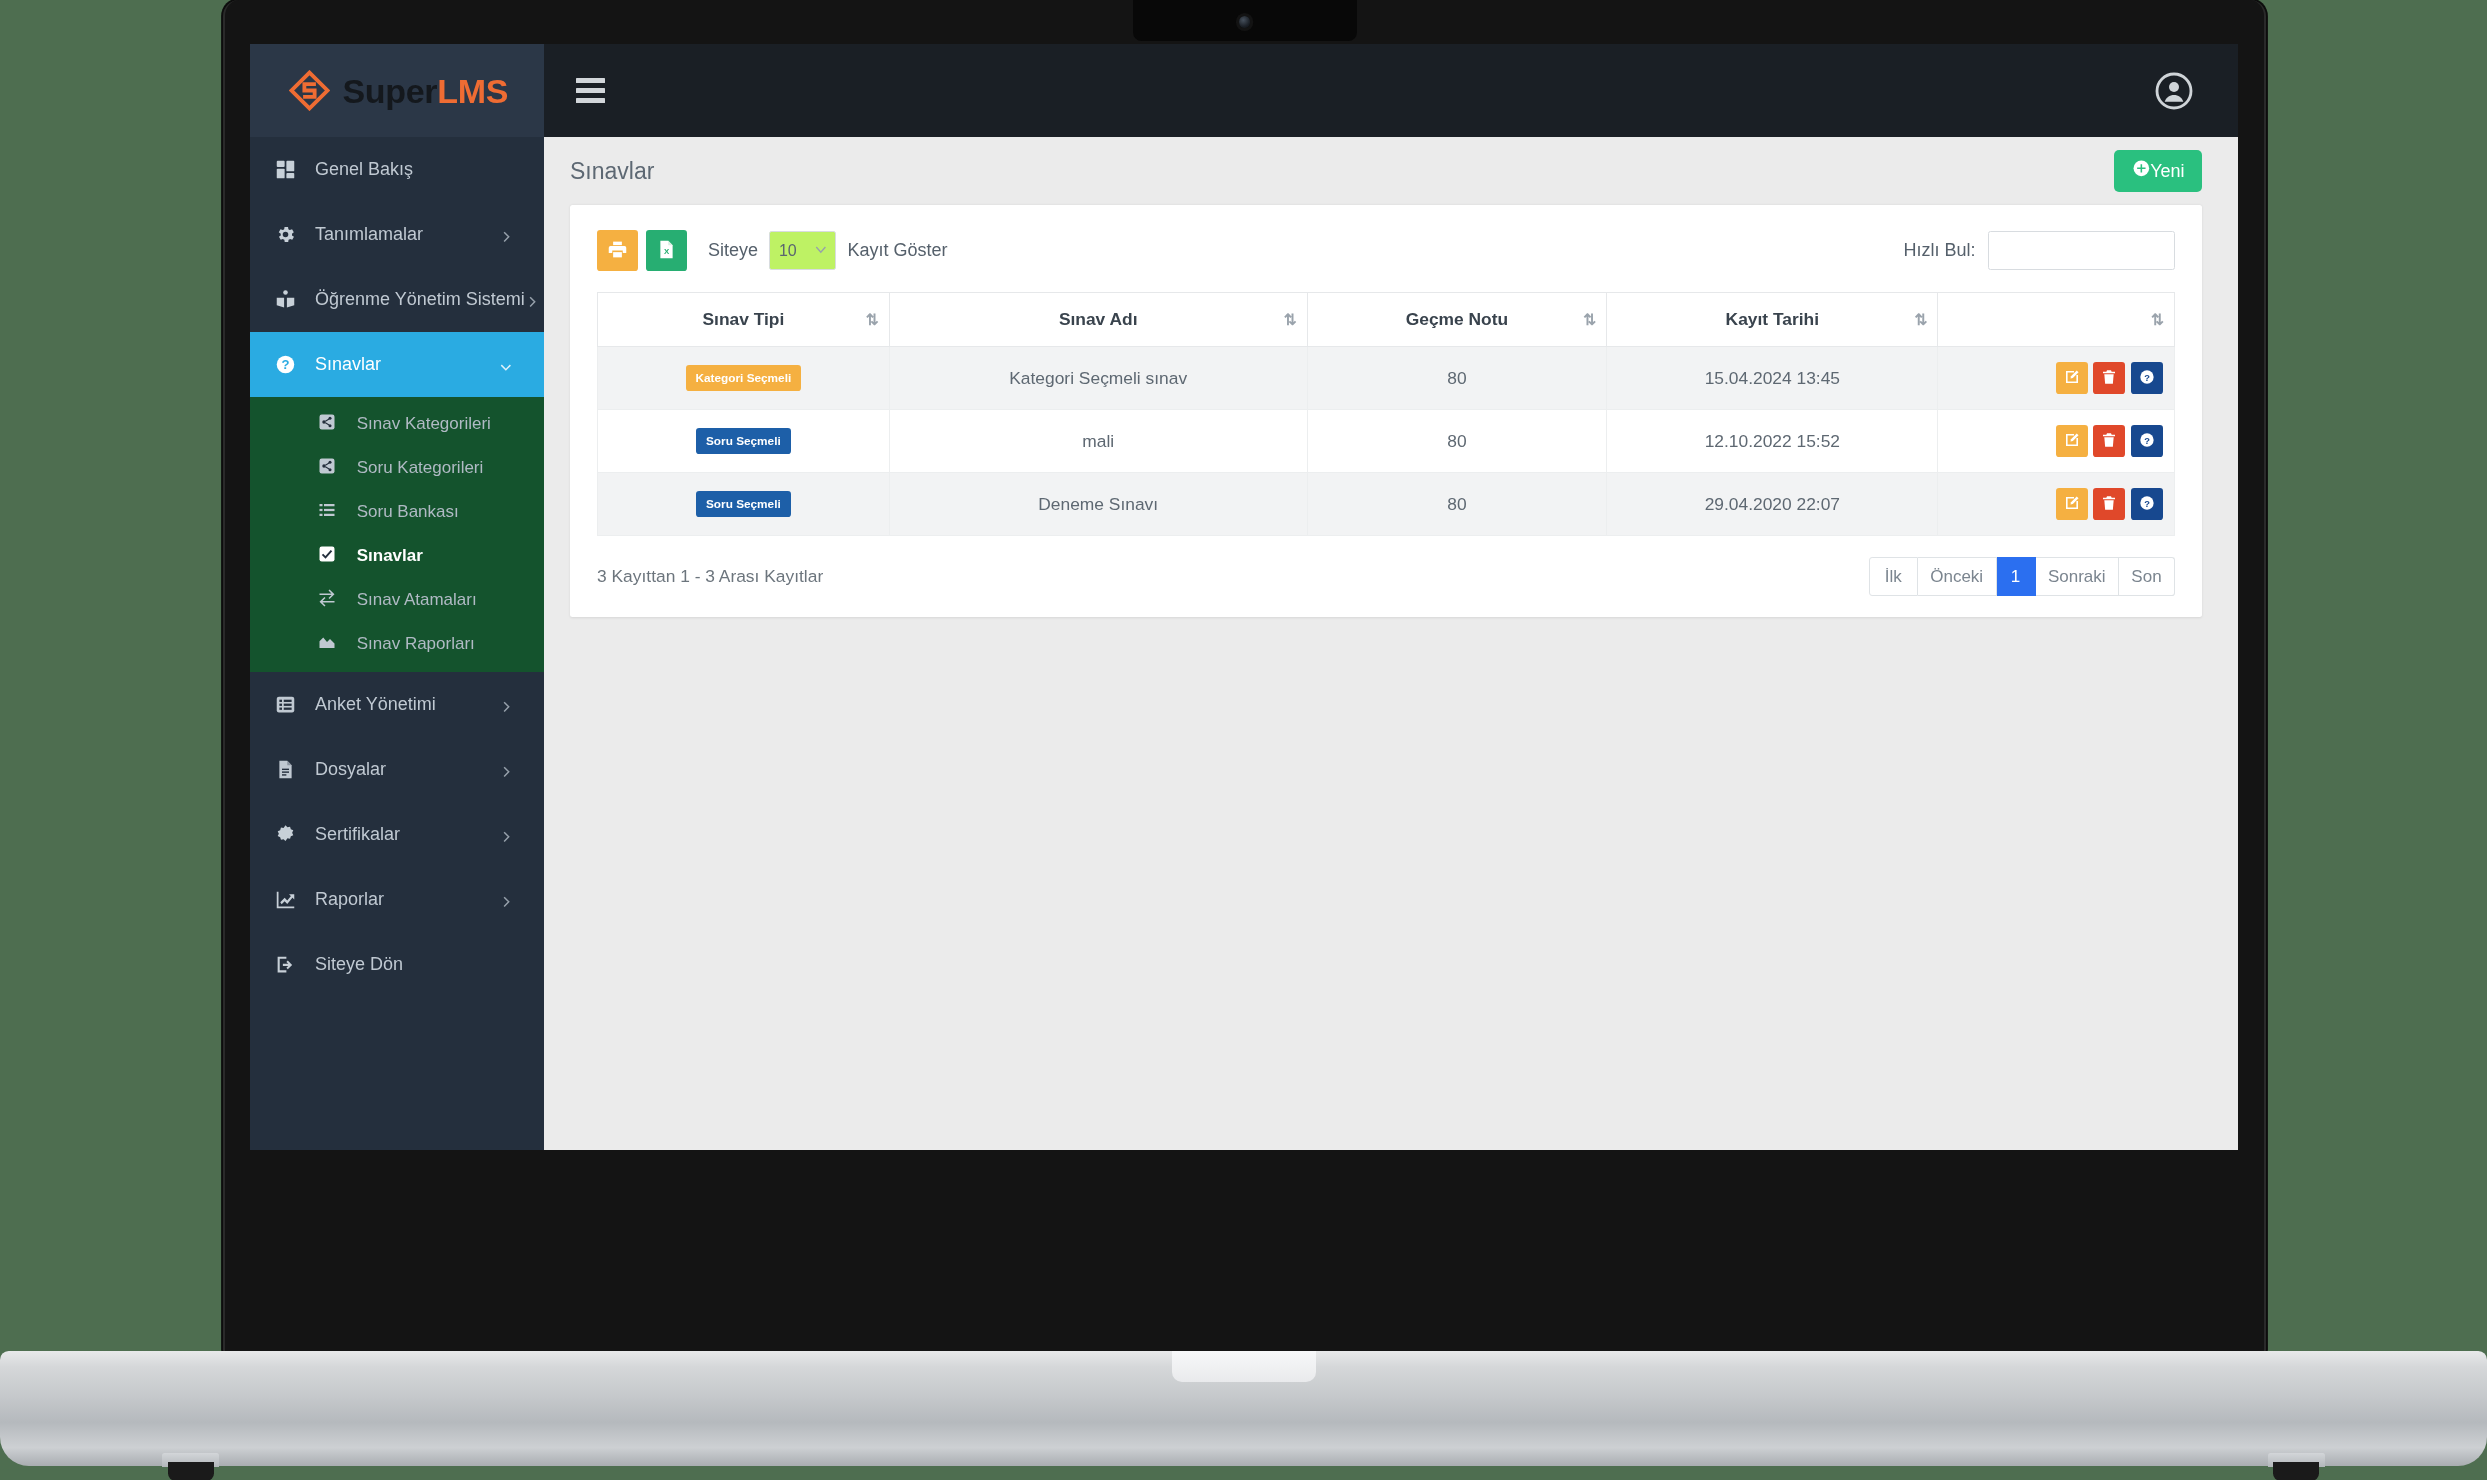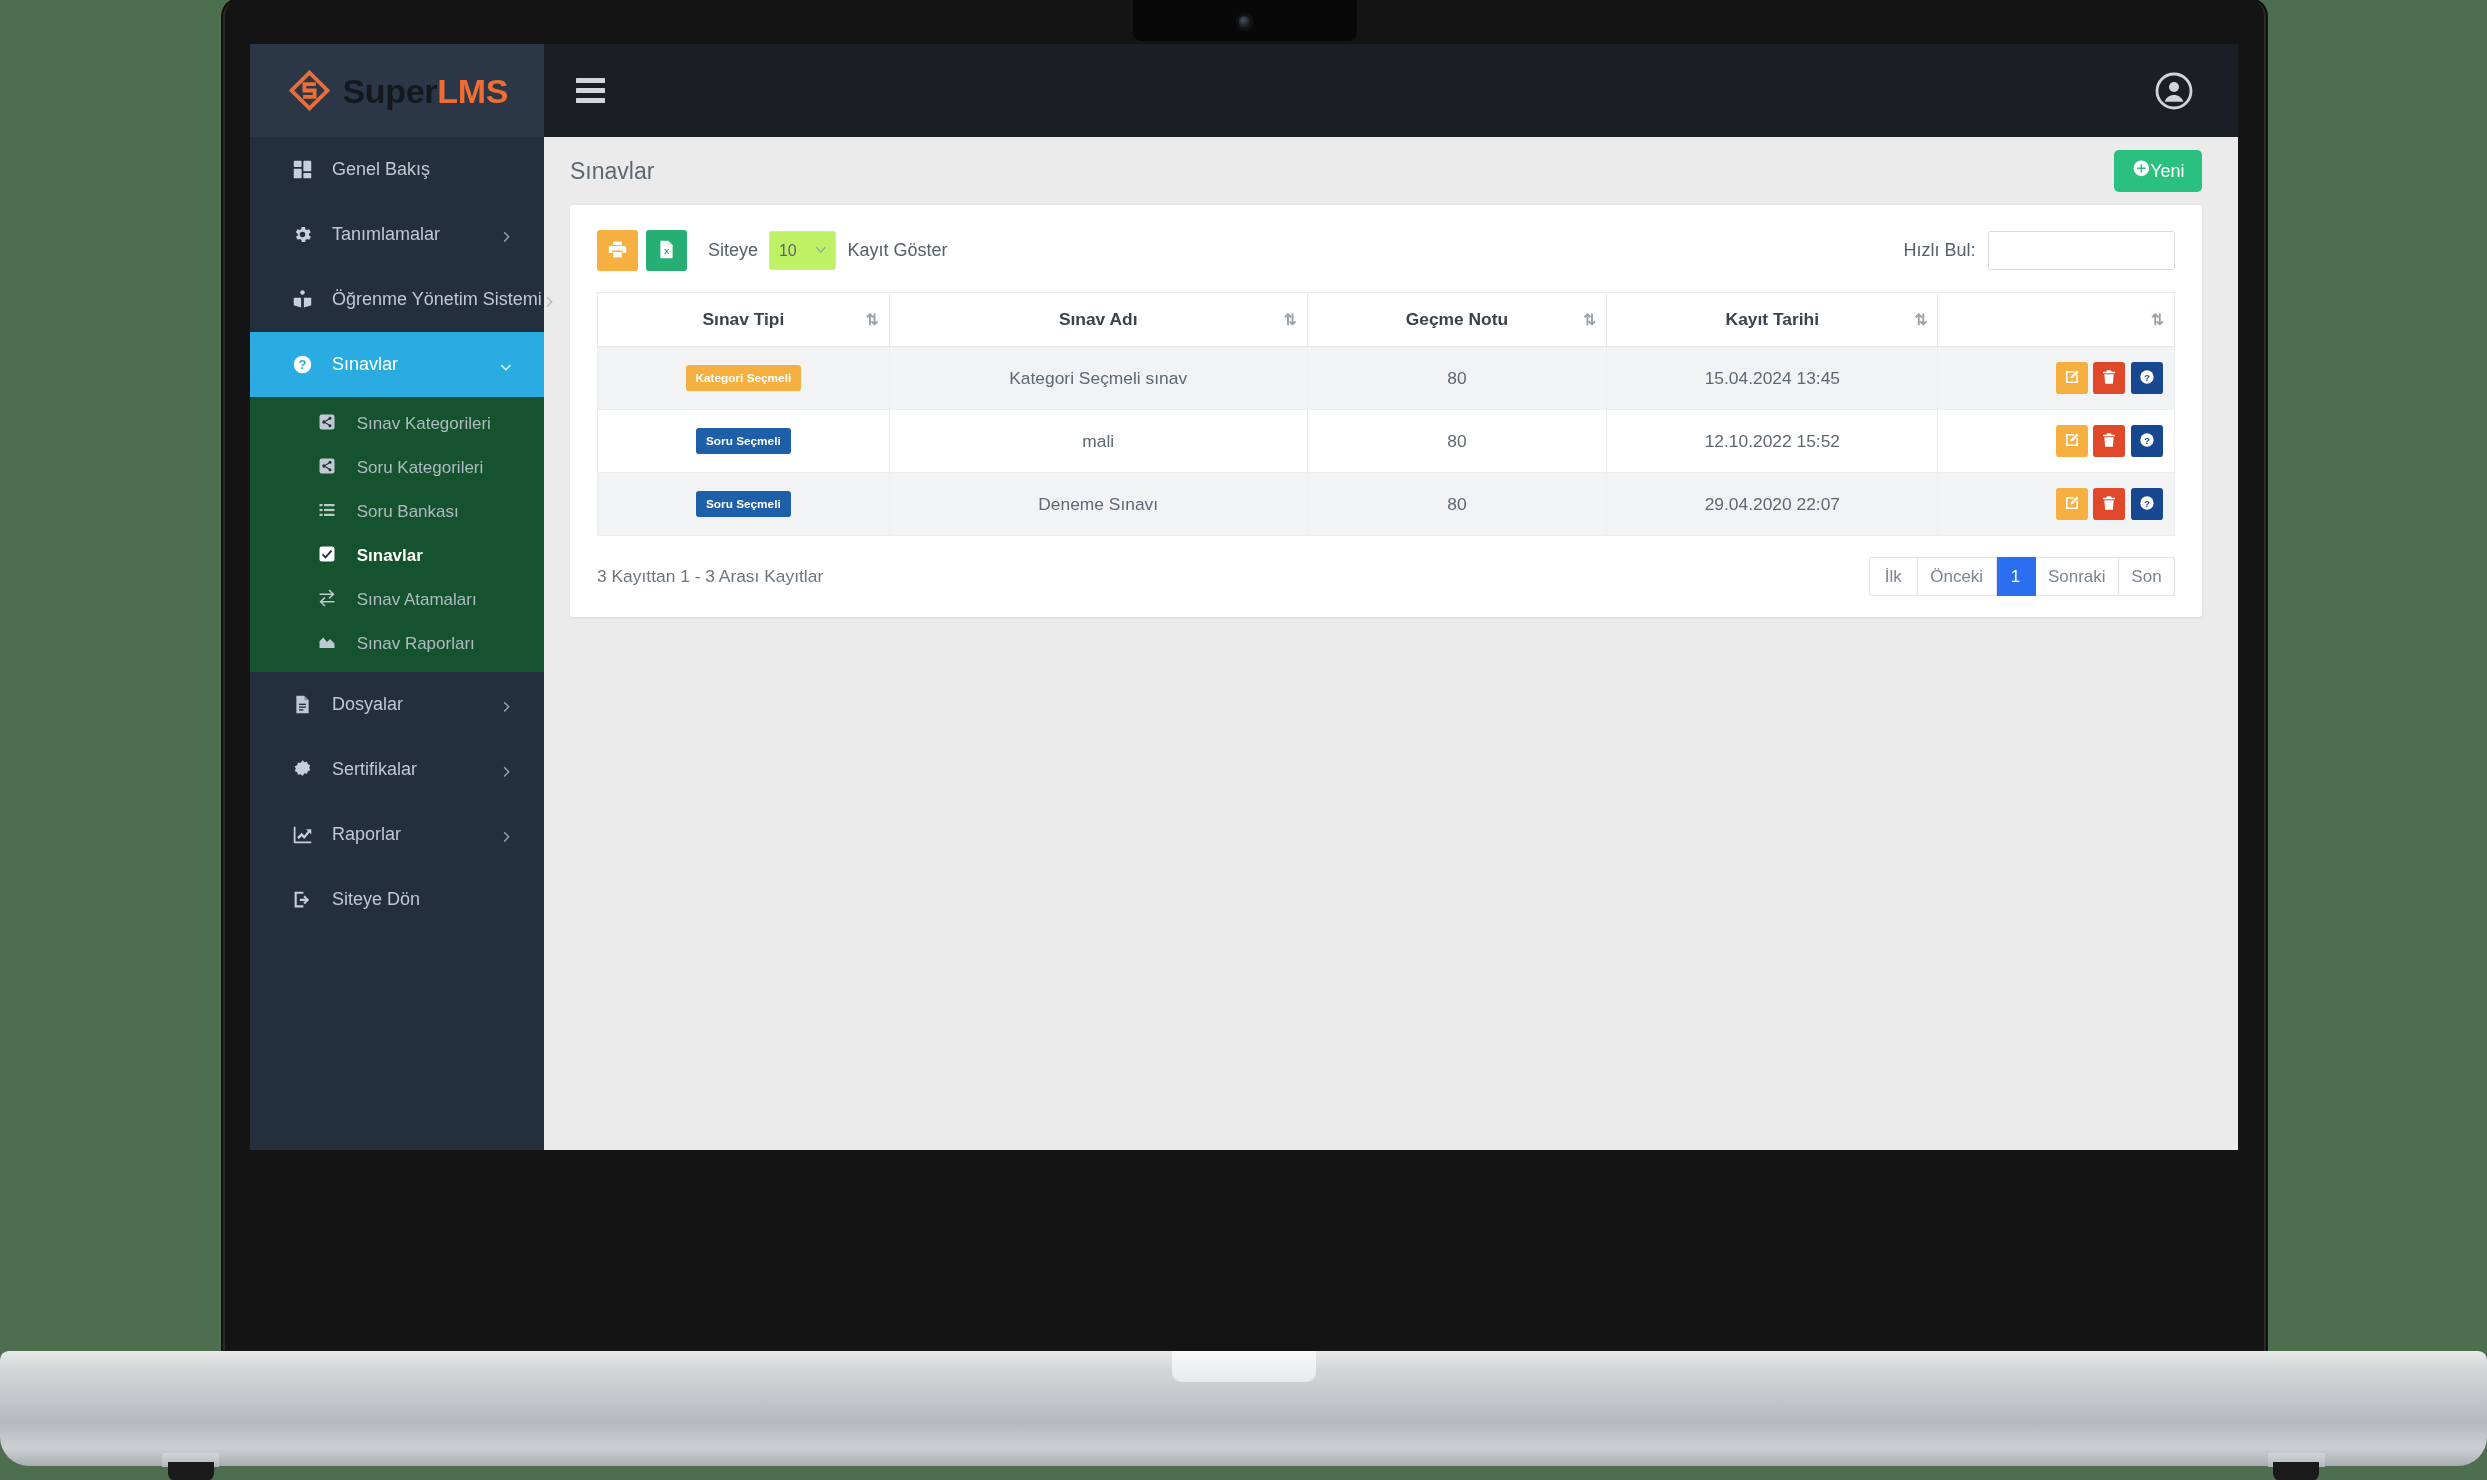--- a/index.html
+++ b/index.html
@@ -95,21 +95,21 @@
     display: flex; align-items: center;
     padding-left: 39px; gap: 12.4px;
   }
   #brand-mark { width: 41px; height: 41px; flex: 0 0 41px; }
   #brand-text { font-size: 34px; font-weight: 700; letter-spacing: -0.3px; line-height: 1; }
   .brand-super { color: #14181d; }
   .brand-lms { color: #ef6c33; }
 
   .nav-item {
     display: flex; align-items: center;
-    height: 65px; padding: 0 31px 0 39px;
+    height: 65px; padding: 0 31px 0 22px;
     font-size: 18px; color: #c0c9d2;
     cursor: pointer; position: relative;
   }
   .nav-item .nav-icon {
     width: 27px; flex: 0 0 27px; height: 25px;
     display: flex; align-items: center; justify-content: center;
     margin-right: 16px;
   }
   .nav-item .nav-icon svg { width: 21px; height: 21px; fill: #c7d0d8; }
   .nav-label { flex: 1 1 auto; white-space: nowrap; }
@@ -402,20 +402,39 @@
           <div class="subnav-item">
             <span class="nav-icon">
               <svg viewBox="0 0 24 24">
                   <path d="M2 20V11l5-5 5 6 4-4 6 6v6z"></path>
                 </svg>
             </span>
             <span>Sınav Raporları</span>
           </div>
         </div>
 
+        <div class="nav-item">
+          <span class="nav-icon">
+            <svg viewBox="0 0 24 24">
+                <rect x="2" y="3" width="20" height="18" rx="2.5" fill="#c0c9d2"></rect>
+                <rect x="5" y="6.5" width="3" height="2.6" fill="#242f3d"></rect>
+                <rect x="10" y="6.5" width="9" height="2.6" fill="#242f3d"></rect>
+                <rect x="5" y="11" width="3" height="2.6" fill="#242f3d"></rect>
+                <rect x="10" y="11" width="9" height="2.6" fill="#242f3d"></rect>
+                <rect x="5" y="15.5" width="3" height="2.6" fill="#242f3d"></rect>
+                <rect x="10" y="15.5" width="9" height="2.6" fill="#242f3d"></rect>
+              </svg>
+          </span>
+          <span class="nav-label">Anket Yönetimi</span>
+          <span class="nav-caret">
+            <svg viewBox="0 0 24 24">
+                <polyline points="9,4 17,12 9,20"></polyline>
+              </svg>
+          </span>
+        </div>
 
         <div class="nav-item">
           <span class="nav-icon">
             <svg viewBox="0 0 24 24">
                 <path d="M5 2h9l5 5v15H5z" fill="#c0c9d2"></path>
                 <path d="M14 2v5h5z" fill="#8b95a0"></path>
                 <rect x="8" y="11" width="8" height="1.6" fill="#242f3d"></rect>
                 <rect x="8" y="14.2" width="8" height="1.6" fill="#242f3d"></rect>
                 <rect x="8" y="17.4" width="5" height="1.6" fill="#242f3d"></rect>
               </svg>

